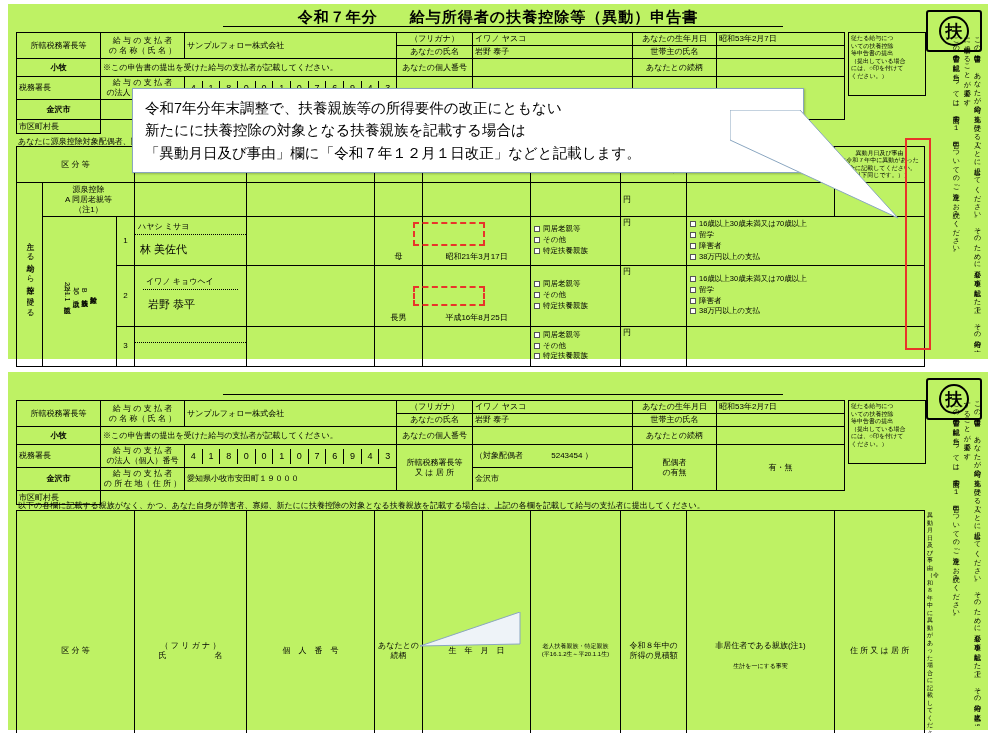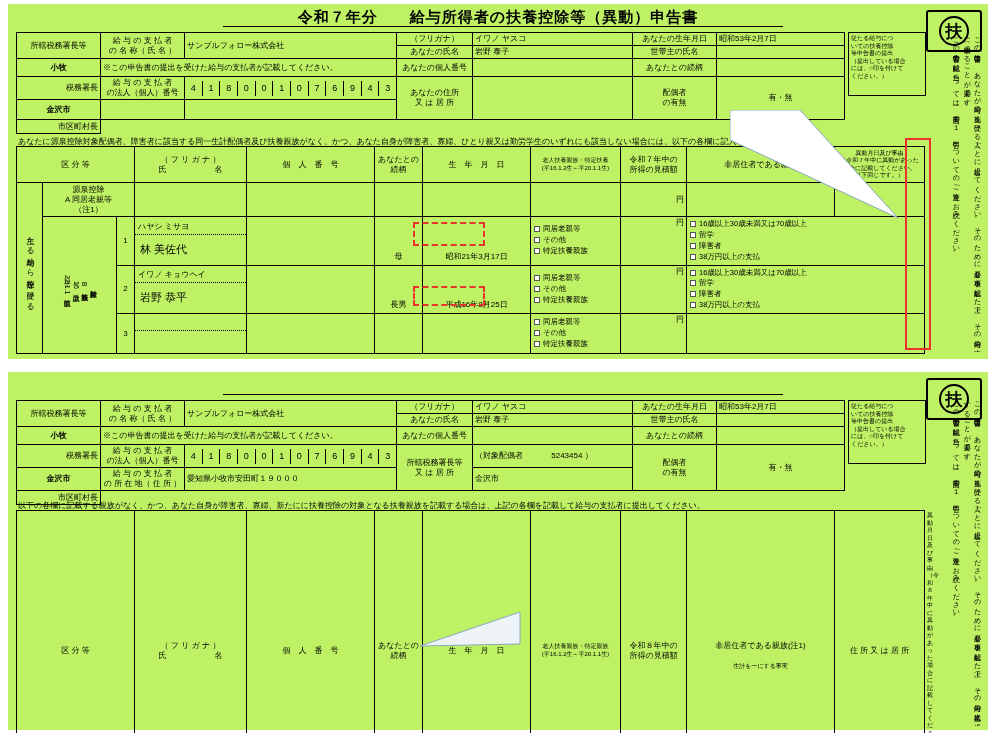--- a/index.html
+++ b/index.html
@@ -74,21 +74,21 @@
     color: #000;
     padding: 1px 2px;
     vertical-align: middle;
     line-height: 1.25;
   }
   .lbl { font-size: 7.5px; }
   .lbl-b { font-size: 9px; font-weight: bold; }
   .val { font-size: 9px; }
   .val-lg { font-size: 11px; }
   .ctr { text-align: center; }
-  .rgt { text-align: right; }
+  .rgt { }
   .nob { border: none !important; }
   .nb-t { border-top: none !important; }
   .nb-b { border-bottom: none !important; }
 
   .note-sm {
     font-size: 6px;
     line-height: 1.2;
     color: #000;
   }
 
@@ -334,21 +334,21 @@
           <div class="cbline"><span class="cb"></span><span>16歳以上30歳未満又は70歳以上</span></div>
           <div class="cbline"><span class="cb"></span><span>留学</span></div>
           <div class="cbline"><span class="cb"></span><span>障害者</span></div>
           <div class="cbline"><span class="cb"></span><span>38万円以上の支払</span></div>
         </td>
         <td></td>
       </tr>
 
       <tr style="height:46px;">
         <td class="ctr val">2</td>
-        <td style="padding:0">
+        <td style="padding:8px">
           <div style="border-bottom:1px dotted #000; font-size:8px; padding-left:3px; height:16px; line-height:16px;">イワノ キョウヘイ</div>
           <div style="font-size:11px; padding-left:5px; line-height:28px;">岩野 恭平</div>
         </td>
         <td></td>
         <td class="ctr val" style="vertical-align:bottom; padding-bottom:3px;">長男</td>
         <td class="ctr val" style="vertical-align:bottom; padding-bottom:3px;">平成16年8月25日</td>
         <td style="padding:2px 3px">
           <div class="cbline"><span class="cb"></span><span>同居老親等</span></div>
           <div class="cbline"><span class="cb"></span><span>その他</span></div>
           <div class="cbline"><span class="cb"></span><span>特定扶養親族</span></div>
@@ -387,20 +387,23 @@
     <div class="vert-panel">
       <div class="vert-text">この申告書は、あなたが給与の支払を受ける人ごとに提出してください。そのために必要な事項を記載した上で、その給与の支払者に提出することが必要です。</div>
       <div class="vert-text">この申告書の記載に当たっては、裏面の「１　申告についてのご注意」をお読みください。</div>
     </div>
   </div>
 
   <div class="red-box" style="left:905px; top:138px; width:26px; height:212px;"></div>
   <div class="red-box dash" style="left:413px; top:222px; width:72px; height:24px;"></div>
   <div class="red-box dash" style="left:413px; top:286px; width:72px; height:20px;"></div>
 
+  <div class="callout callout-1">令和7年分年末調整で、扶養親族等の所得要件の改正にともない
+新たにに扶養控除の対象となる扶養親族を記載する場合は
+「異動月日及び事由」欄に「令和７年１２月１日改正」などと記載します。</div>
   <svg style="position:absolute; left:730px; top:110px; width:180px; height:110px; pointer-events:none;">
     <polygon points="0,0 70,0 168,108 0,30" fill="#ffffff" stroke="#8aa6c0" stroke-width="1"></polygon>
   </svg>
 
   <div class="sheet sheet-2">
 
     <div class="title-rule" style="top:22px;"></div>
 
     <div class="badge">
       <div class="ring">扶</div>

